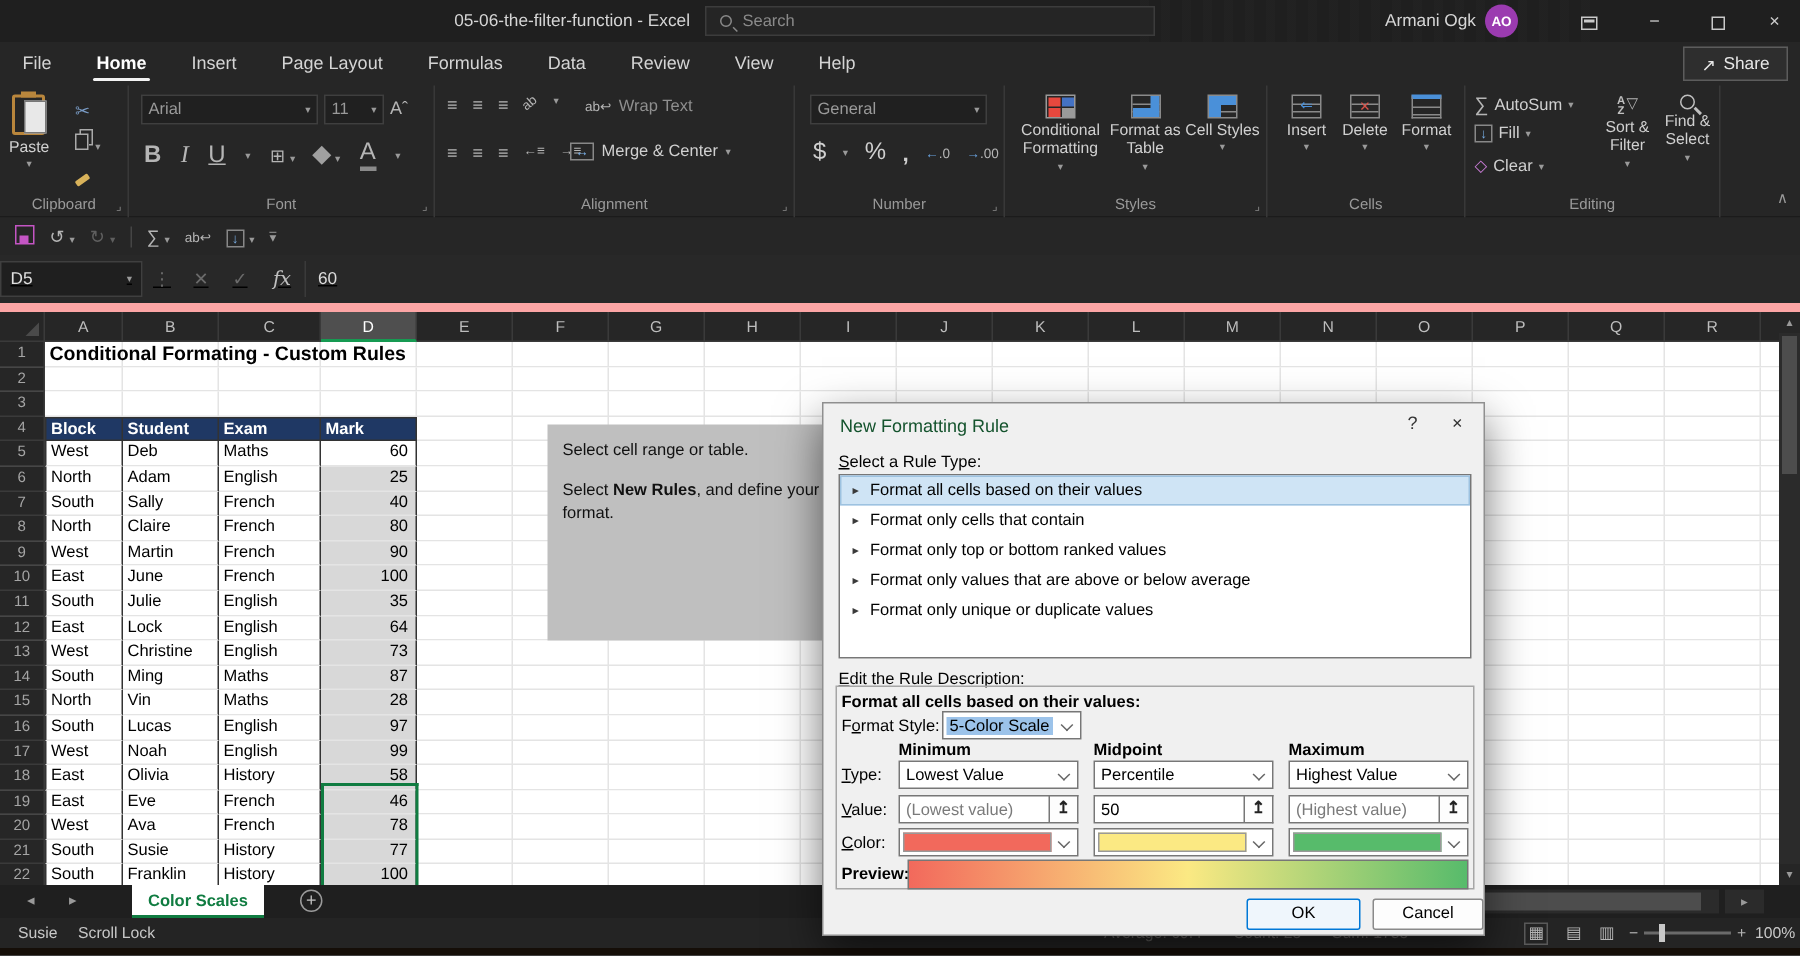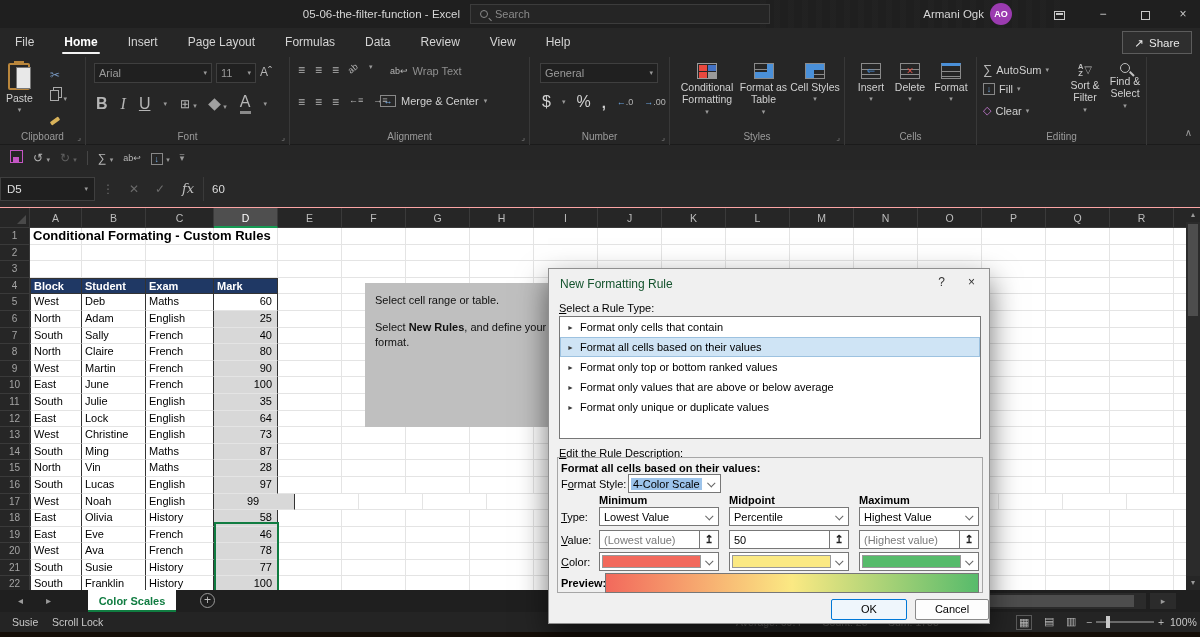--- a/index.html
+++ b/index.html
@@ -70,22 +70,22 @@
 
   
   #qat{left:0;top:145px;width:1200px;height:25px;background:#262626;display:flex;align-items:center;gap:10px;padding-left:10px;
     font-size:12px;color:#b5b5b5;}
   .save-ic{display:inline-block;width:13px;height:13px;border:1.6px solid #c455c4;position:relative;}
   .save-ic::after{content:"";position:absolute;left:2px;bottom:0;width:6px;height:5px;background:#c455c4;}
   .qsep{width:1px;height:14px;background:#454545;}
   .dim{color:#5f5f5f;}
 
   
-  #fbar{left:0;top:170px;width:1200px;height:38px;background:#282828;border-bottom:1px solid #fca5a5;
-    display:flex;align-items:center;}
+  #fbar{left:0;top:170px;width:1200px;height:38px;background:#282828;border-bottom:6px solid #fca5a5;
+    display:flex;align-items:center;text-decoration:underline;}
   #namebox{width:95px;height:24px;margin-left:0;background:#1f1f1f;border:1px solid #3f3f3f;color:#e0e0e0;
     font-size:11.5px;display:flex;align-items:center;padding:0 6px;}
   #namebox .chev{margin-left:auto;}
   .fbtn{width:26px;text-align:center;color:#6b6b6b;font-size:12px;}
   #fx{font-family:"DejaVu Serif",serif;font-style:italic;color:#c0c0c0;font-size:13px;width:30px;text-align:center;}
   #fvalue{color:#dcdcdc;font-size:11.5px;padding-left:8px;border-left:1px solid #3a3a3a;height:24px;line-height:24px;flex:1;}
 
   
   #colhdrs{left:0;top:208px;width:1186px;height:20px;background:#262626;display:flex;}
   .ch{height:20px;line-height:20px;text-align:center;font-size:10.5px;color:#bdbdbd;
@@ -784,21 +784,21 @@
           <div class="cell" style="width: 64px;"></div>
           <div class="cell" style="width: 64px;"></div>
           <div class="cell" style="width: 64px;"></div>
           <div class="cell" style="width: 16px;"></div>
         </div>
         <div class="grow">
           <div class="rh">17</div>
           <div class="cell tbl c0" style="width: 52px;">West</div>
           <div class="cell tbl c1" style="width: 64px;">Noah</div>
           <div class="cell tbl c2" style="width: 68px;">English</div>
-          <div class="cell tbl c3 num selG" style="width: 81px; text-align: center;">99</div>
+          <div class="cell tbl c3 num selG" style="width: 64px;">99</div>
           <div class="cell" style="width: 64px;"></div>
           <div class="cell" style="width: 64px;"></div>
           <div class="cell" style="width: 64px;"></div>
           <div class="cell" style="width: 64px;"></div>
           <div class="cell" style="width: 64px;"></div>
           <div class="cell" style="width: 64px;"></div>
           <div class="cell" style="width: 64px;"></div>
           <div class="cell" style="width: 64px;"></div>
           <div class="cell" style="width: 64px;"></div>
           <div class="cell" style="width: 64px;"></div>
@@ -932,48 +932,48 @@
       <p><span>Select cell range or table.</span></p>
       <p><span>Select </span><b>New Rules</b><span>, and define your format.</span></p>
     </div>
 
   <div id="dlg" class="abs">
     <div id="dlg-title">New Formatting Rule</div>
     <div id="dlg-help">?</div>
     <div id="dlg-close">×</div>
     <div id="dlg-ruletype-lbl"><u>S</u>elect a Rule Type:</div>
     <div id="rulelist">
+        <div class="ritem selected">
+          <span class="ric">►</span>
+          <span>Format all cells based on their values</span>
+        </div>
         <div class="ritem">
           <span class="ric">►</span>
           <span>Format only cells that contain</span>
-        </div>
-        <div class="ritem selected">
-          <span class="ric">►</span>
-          <span>Format all cells based on their values</span>
         </div>
         <div class="ritem">
           <span class="ric">►</span>
           <span>Format only top or bottom ranked values</span>
         </div>
         <div class="ritem">
           <span class="ric">►</span>
           <span>Format only values that are above or below average</span>
         </div>
         <div class="ritem">
           <span class="ric">►</span>
           <span>Format only unique or duplicate values</span>
         </div>
       </div>
     <div id="dlg-edit-lbl"><u>E</u>dit the Rule Description:</div>
 
     <div id="descbox"></div>
     <div id="desc-bold">Format all cells based on their values:</div>
     <div id="fstyle-lbl">F<u>o</u>rmat Style:</div>
     <div id="fstyle-combo">
-      <span class="val">4-Color Scale</span>
+      <span class="val">5-Color Scale</span>
       <span class="dd-btn">
           <span class="cchev"></span>
         </span>
     </div>
 
     <div class="colhead" id="colh-min">Minimum</div>
     <div class="colhead" id="colh-mid">Midpoint</div>
     <div class="colhead" id="colh-max">Maximum</div>
 
     <div class="rowlbl" id="type-lbl"><u>T</u>ype:</div>

